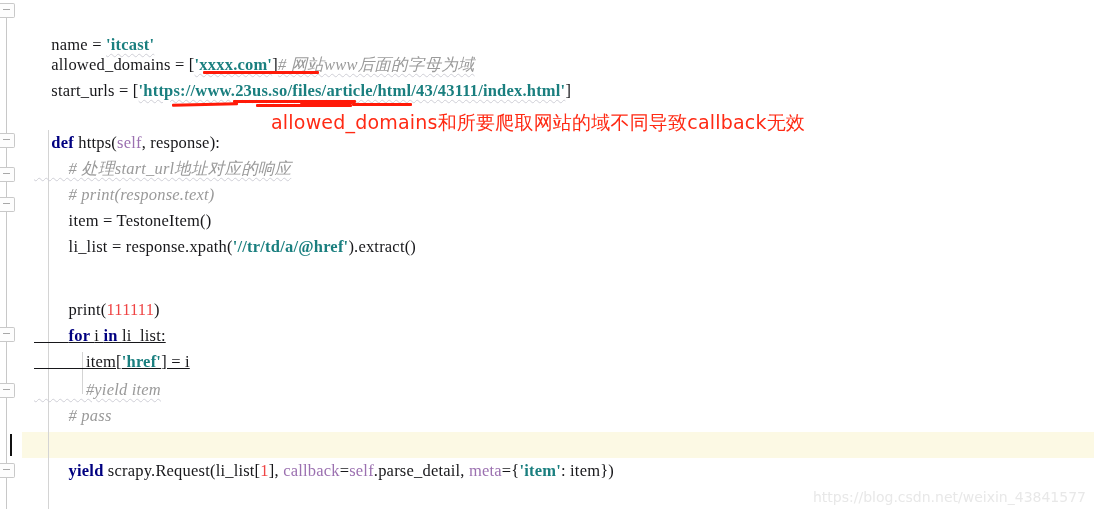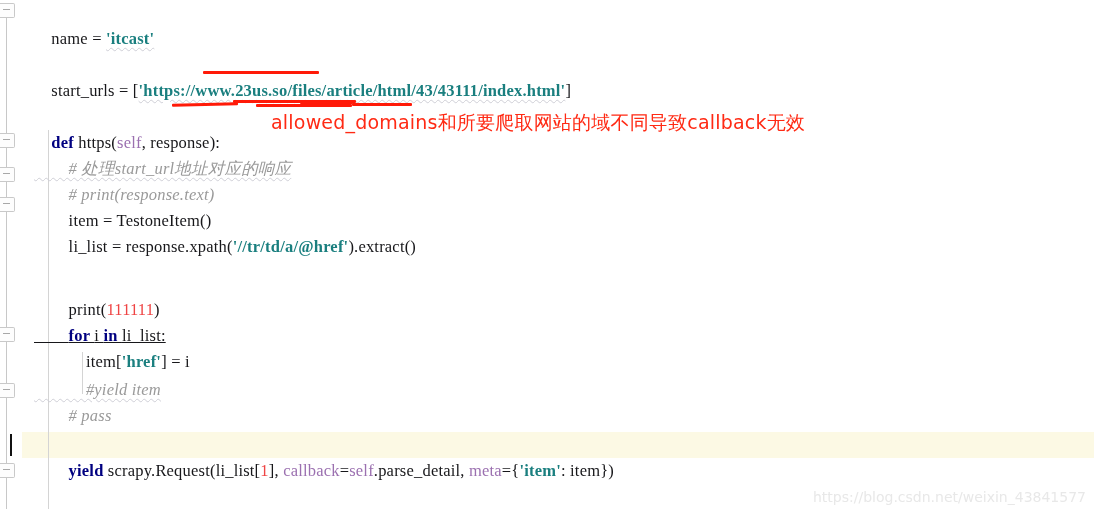--- a/index.html
+++ b/index.html
@@ -162,33 +162,34 @@
       <div class="fold-marker" style="top: 3px;"></div>
       <div class="fold-marker" style="top: 133px;"></div>
       <div class="fold-marker" style="top: 167px;"></div>
       <div class="fold-marker" style="top: 197px;"></div>
       <div class="fold-marker" style="top: 327px;"></div>
       <div class="fold-marker" style="top: 383px;"></div>
       <div class="fold-marker" style="top: 463px;"></div>
     </div>
 
   <div class="code-area" id="code-area">
-      <div class="line" style="top: 26px; left: 34px;"><span class="plain">    name = </span><span class="str spell">'itcast'</span></div>
+      <div class="line" style="top: 32px; left: 34px;"><span class="plain">    name = </span><span class="str spell">'itcast'</span></div>
+      <div class="line" style="top: 52px; left: 34px;"><span class="plain">    allowed_domains = [</span><span class="str spell">'xxxx.com'</span><span class="plain">]</span><span class="cmt spell"># 网站www后面的字母为域</span></div>
       <div class="line" style="top: 78px; left: 34px;"><span class="plain">    start_urls = [</span><span class="str spell">'https://www.23us.so/files/article/html/43/43111/index.html'</span><span class="plain">]</span></div>
       <div class="line" style="top: 104px; left: 34px;"></div>
       <div class="line" style="top: 130px; left: 34px;"><span class="plain">    </span><span class="kw">def </span><span class="plain">https(</span><span class="self">self</span><span class="plain">, response):</span></div>
       <div class="line" style="top: 156px; left: 34px;"><span class="cmt spell">        # 处理start_url地址对应的响应</span></div>
       <div class="line" style="top: 182px; left: 34px;"><span class="cmt">        # print(response.text)</span></div>
       <div class="line" style="top: 234px; left: 34px;"><span class="plain">        li_list = response.xpath(</span><span class="str">'//tr/td/a/@href'</span><span class="plain">).extract()</span></div>
       <div class="line" style="top: 208px; left: 34px;"><span class="plain">        item = TestoneItem()</span></div>
       <div class="line" style="top: 260px; left: 34px;"></div>
       <div class="line" style="top: 286px; left: 34px;"></div>
       <div class="line" style="top: 297px; left: 34px;"><span class="plain">        print(</span><span class="num">111111</span><span class="plain">)</span></div>
       <div class="line" style="top: 323px; left: 34px; text-decoration: underline;"><span class="plain">        </span><span class="kw">for </span><span class="plain">i </span><span class="kw">in </span><span class="plain">li_list:</span></div>
-      <div class="line" style="top: 349px; left: 34px;"><span class="plain">            item[</span><span class="str">'href'</span><span class="plain">] = i</span></div>
+      <div class="line" style="top: 349px; left: 34px; text-decoration: underline;"><span class="plain">            item[</span><span class="str">'href'</span><span class="plain">] = i</span></div>
       <div class="line" style="top: 377px; left: 34px;"><span class="cmt spell">            #yield item</span></div>
       <div class="line" style="top: 403px; left: 34px;"><span class="cmt">        # pass</span></div>
       <div class="line" style="top: 432px; left: 34px;"></div>
       <div class="line" style="top: 458px; left: 34px;"><span class="plain">        </span><span class="kw">yield </span><span class="plain">scrapy.Request(li_list[</span><span class="num">1</span><span class="plain">], </span><span class="kwarg">callback</span><span class="plain">=</span><span class="self">self</span><span class="plain">.parse_detail, </span><span class="kwarg">meta</span><span class="plain">={</span><span class="str">'item'</span><span class="plain">: item})</span></div>
     </div>
 
   <div class="caret" id="caret" style="left: 10px; top: 434px;"></div>
 
   <div class="red-line" style="left:203px; top:71px; width:116px; height:3px;"></div>
 

